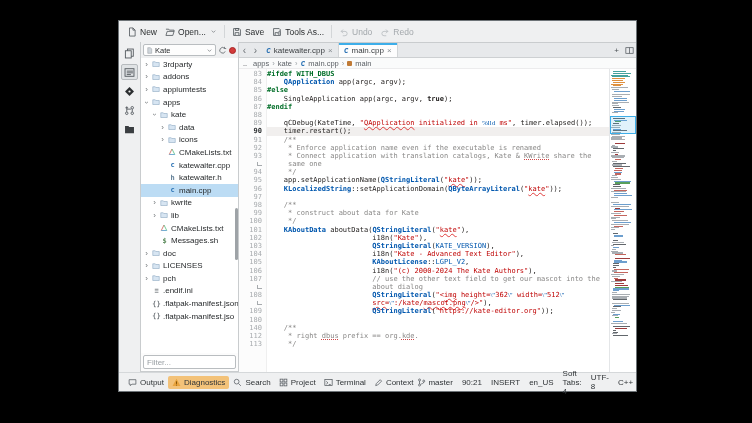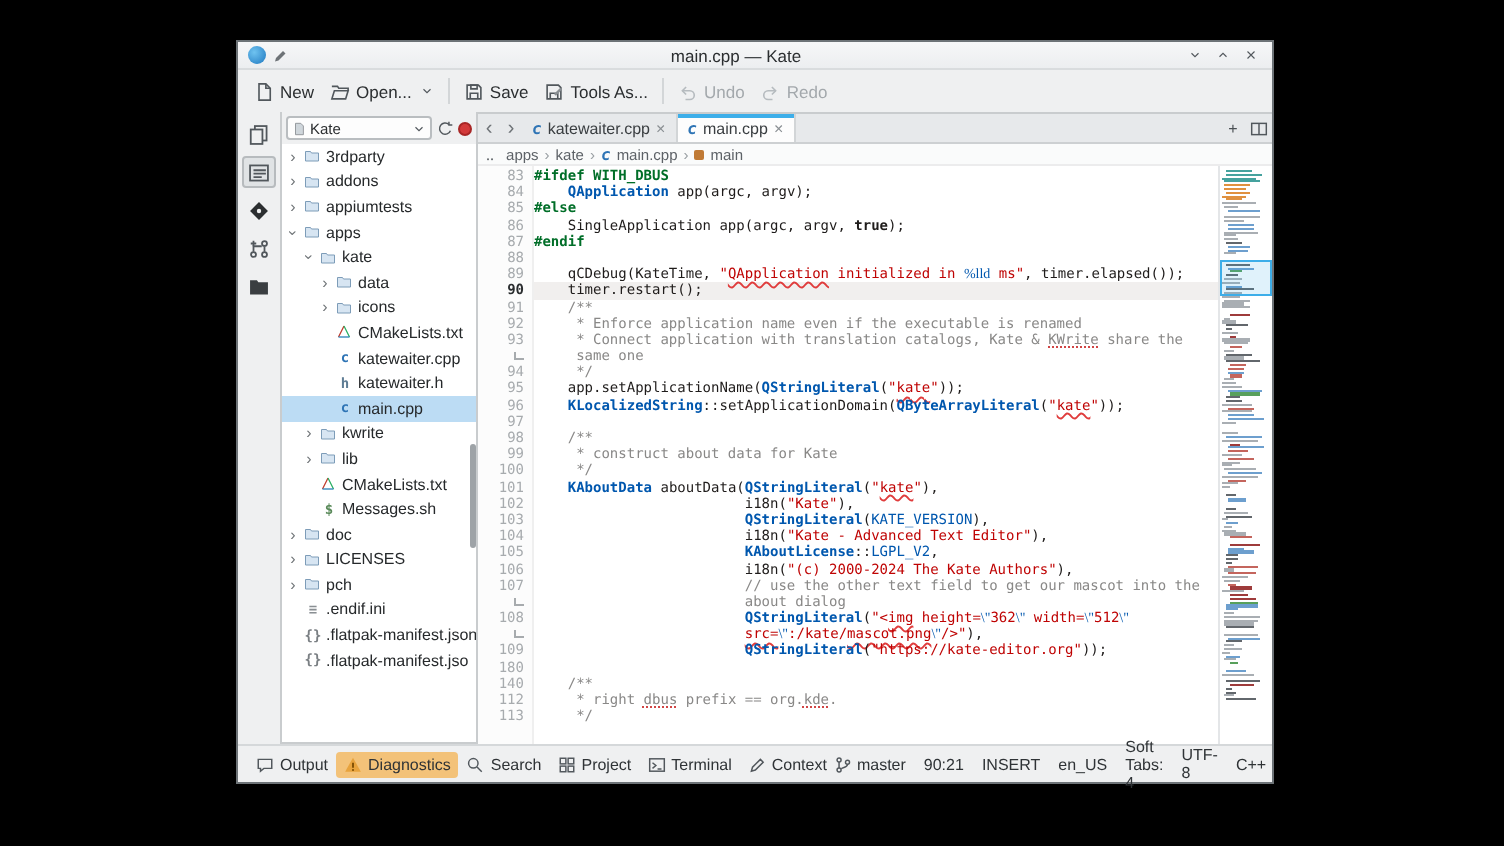--- a/index.html
+++ b/index.html
@@ -106,44 +106,20 @@
   .sb-spacer { flex:1; }
   .sright { display:flex; align-items:center; gap:9px; }
   .sseg { display:flex; align-items:center; gap:2px; }
 </style>
 </head>
 <body>
 
 <div class="canvas">
   <div class="window">
 
-    <div class="titlebar">
-      <span class="kate-logo icon"></span>
-      <span class="icon" id="pin-ic">
-          <svg width="8" height="8" viewBox="0 0 16 16" fill="none" stroke="#51575c" stroke-width="1.3">
-            <path d="M3 13.5 4 10l7-7 2.5 2.5-7 7z" fill="#6e7377" stroke="none"></path>
-          </svg>
-        </span>
-      <span class="title">main.cpp — Kate</span>
-      <span class="winbtn icon" id="btn-min">
-          <svg width="7" height="7" viewBox="0 0 16 16" fill="none" stroke="#51575c" stroke-width="1.3">
-            <path d="M4 6l4 4 4-4"></path>
-          </svg>
-        </span>
-      <span class="winbtn icon" id="btn-max">
-          <svg width="7" height="7" viewBox="0 0 16 16" fill="none" stroke="#51575c" stroke-width="1.3">
-            <path d="M4 10l4-4 4 4"></path>
-          </svg>
-        </span>
-      <span class="winbtn icon" id="btn-close">
-          <svg width="7" height="7" viewBox="0 0 16 16" fill="none" stroke="#51575c" stroke-width="1.3">
-            <path d="M4 4l8 8M12 4l-8 8"></path>
-          </svg>
-        </span>
-    </div>
 
     <div class="toolbar" id="toolbar">
         <div class="tbtn">
           <span class="icon">
             <svg width="10" height="10" viewBox="0 0 16 16" fill="none" stroke="#51575c" stroke-width="1.3">
               <path d="M4 1.5h5.5L13 5v9.5H4z"></path>
               <path d="M9.5 1.5V5H13"></path>
             </svg>
           </span>
           <span>New</span>
@@ -433,20 +409,23 @@
               <span class="exp"></span>
               <span class="fic" style="color: rgb(122, 127, 131);">{}</span>
               <span>.flatpak-manifest.json</span>
             </div>
             <div class="trow" style="padding-left: 2px;">
               <span class="exp"></span>
               <span class="fic" style="color: rgb(122, 127, 131);">{}</span>
               <span>.flatpak-manifest.jso</span>
             </div>
           </div>
+        <div class="filterbox">
+          <input placeholder="Filter..." style="">
+        </div>
       </div>
 
       <div class="editor">
         <div class="tabbar" id="tabbar">
             <span class="navbtn">‹</span>
             <span class="navbtn">›</span>
             <div class="tab">
               <span class="cppglyph">c</span>
               <span>katewaiter.cpp</span>
               <span class="close">×</span>

